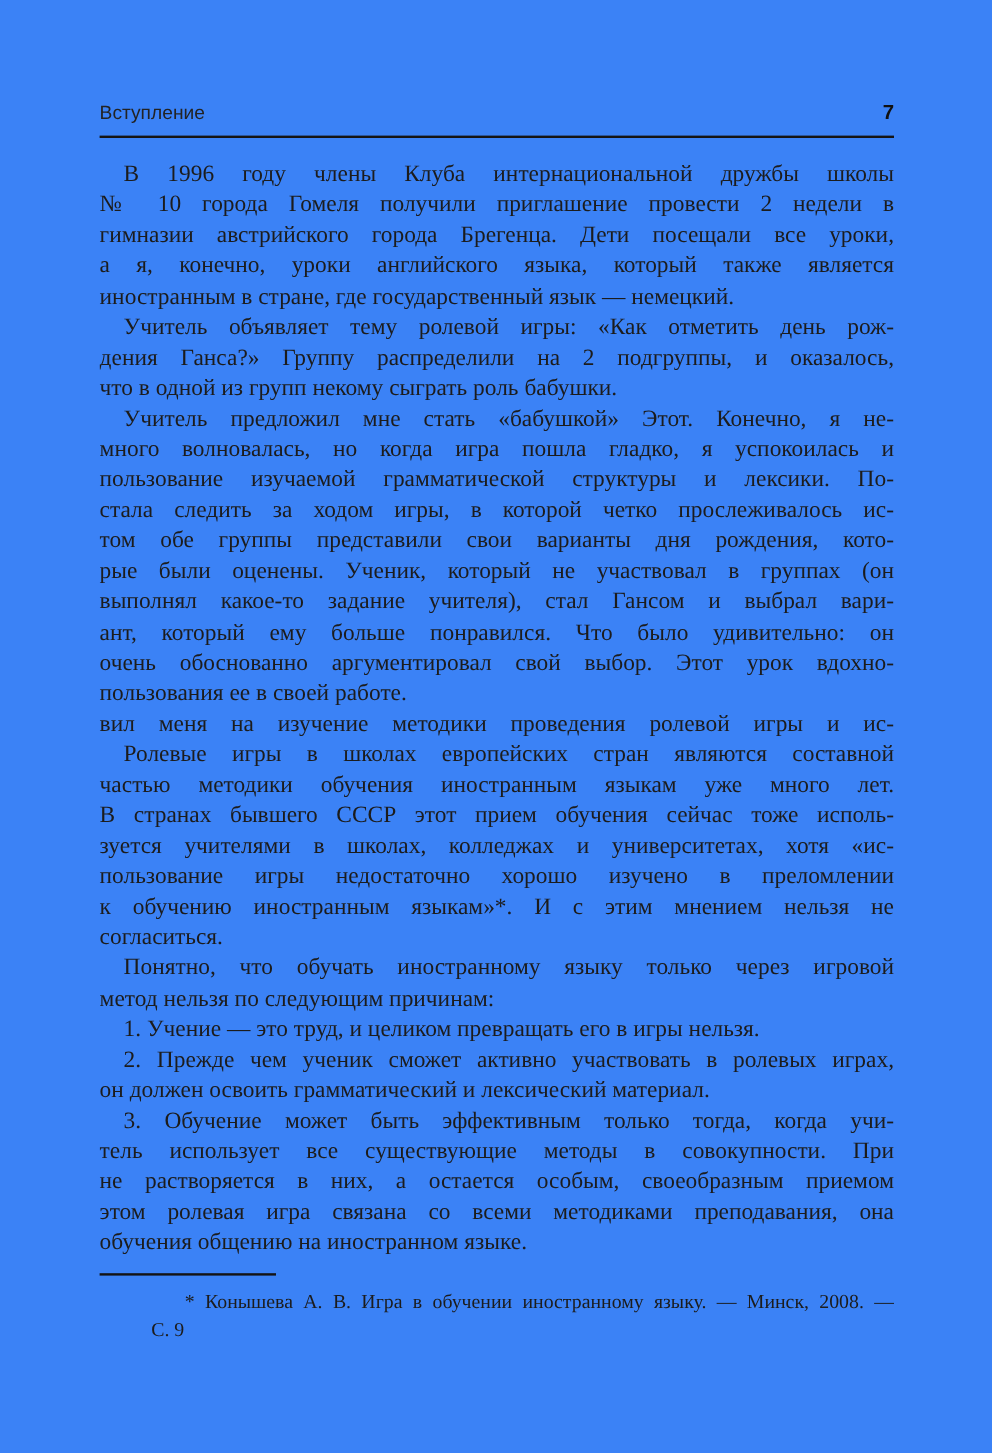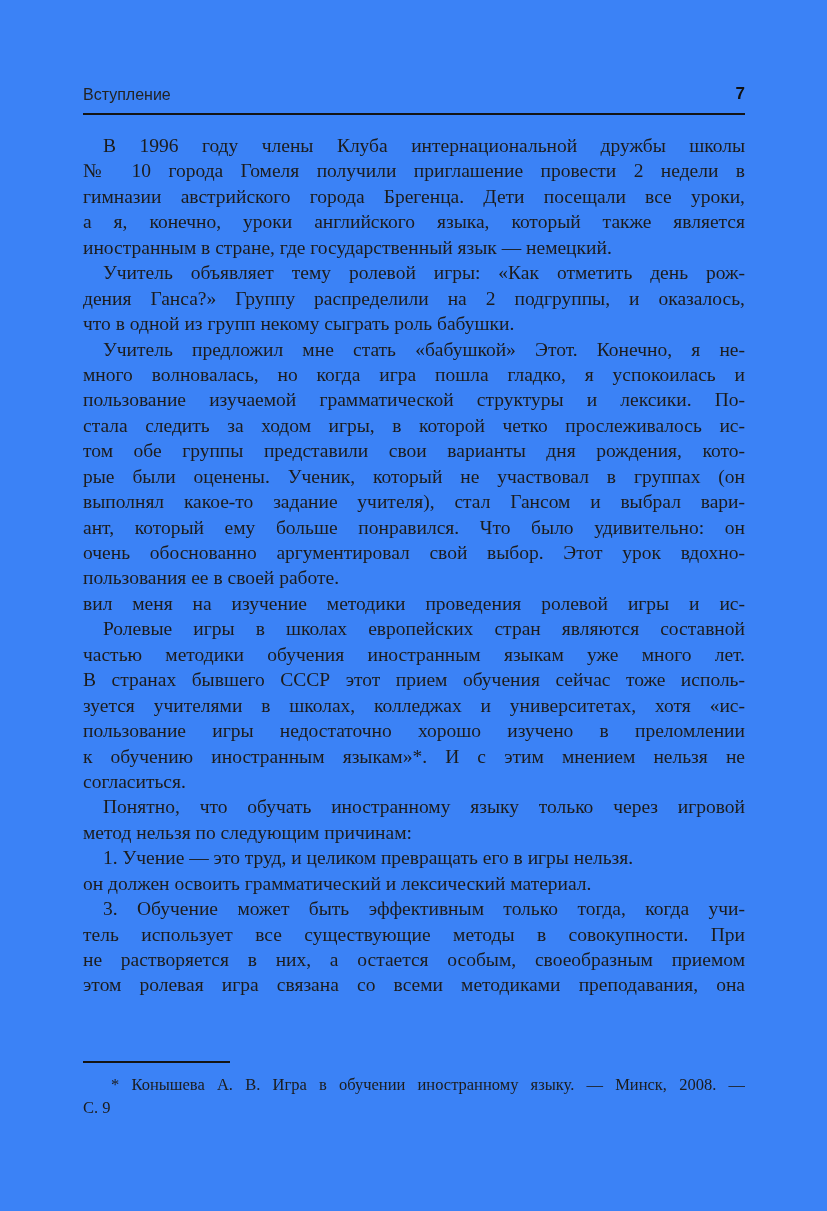--- a/index.html
+++ b/index.html
@@ -61,20 +61,21 @@
   }
   .fn-lines {
     font-size: 16.5px;
     line-height: 23px;
   }
   .fn-line {
     height: 23px;
     overflow: hidden;
     text-align: justify;
     text-align-last: justify;
+    margin-left: 43px;
   }
   .fn-line.last { text-align-last: left; }
   .fn-line.first { text-indent: 28px; }
 </style>
 </head>
 <body>
 
 <div class="page">
 
   <div class="running-head">
@@ -105,25 +106,27 @@
       <div class="line first">Ролевые игры в школах европейских стран являются составной</div>
       <div class="line">частью методики обучения иностранным языкам уже много лет.</div>
       <div class="line">В странах бывшего СССР этот прием обучения сейчас тоже исполь-</div>
       <div class="line">зуется учителями в школах, колледжах и университетах, хотя «ис-</div>
       <div class="line">пользование игры недостаточно хорошо изучено в преломлении</div>
       <div class="line">к обучению иностранным языкам»*. И с этим мнением нельзя не</div>
       <div class="line last">согласиться.</div>
       <div class="line first">Понятно, что обучать иностранному языку только через игровой</div>
       <div class="line last">метод нельзя по следующим причинам:</div>
       <div class="line first last">1. Учение — это труд, и целиком превращать его в игры нельзя.</div>
+      <div class="line first">2. Прежде чем ученик сможет активно участвовать в ролевых играх,</div>
       <div class="line last">он должен освоить грамматический и лексический материал.</div>
       <div class="line first">3. Обучение может быть эффективным только тогда, когда учи-</div>
       <div class="line">тель использует все существующие методы в совокупности. При</div>
       <div class="line">не растворяется в них, а остается особым, своеобразным приемом</div>
       <div class="line">этом ролевая игра связана со всеми методиками преподавания, она</div>
+      <div class="line last">обучения общению на иностранном языке.</div>
     </div>
 
   <div class="footnote-block">
     <div class="fn-rule"></div>
     <div class="fn-lines" id="fn-lines">
         <div class="fn-line first">* Конышева А. В. Игра в обучении иностранному языку. — Минск, 2008. —</div>
         <div class="fn-line last">С. 9</div>
       </div>
   </div>
 

